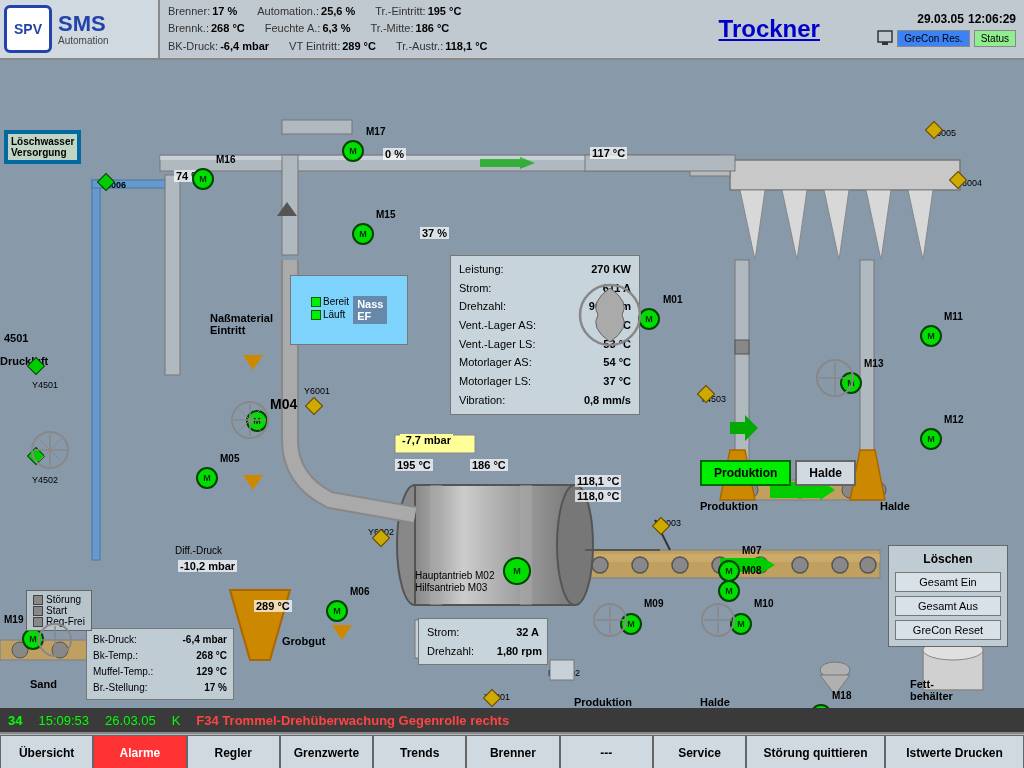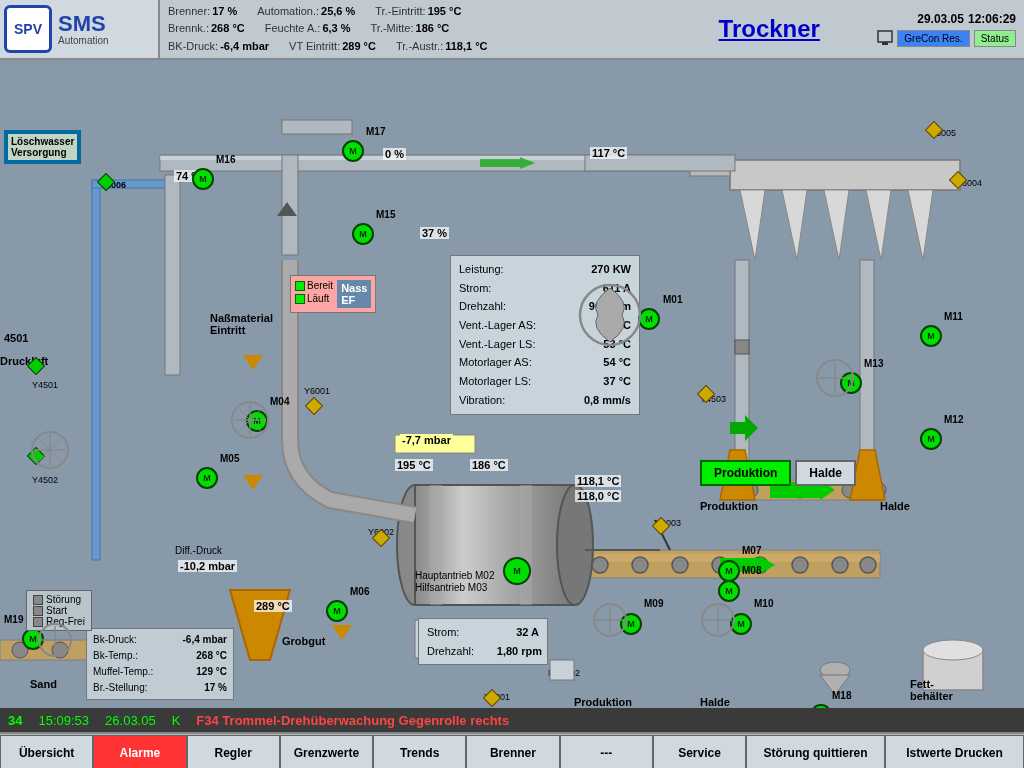--- a/index.html
+++ b/index.html
@@ -562,35 +562,41 @@
     <div class="sdata-row">
       <span>Muffel-Temp.:</span>
       <span class="sdata-val">129 °C</span>
     </div>
     <div class="sdata-row">
       <span>Br.-Stellung:</span>
       <span class="sdata-val">17 %</span>
     </div>
   </div>
 
+  <div class="ctrl-panel" style="top:485px;left:888px;width:120px;">
+    <div class="ctrl-btn-title">Löschen</div>
+    <button class="ctrl-btn">Gesamt Ein</button>
+    <button class="ctrl-btn">Gesamt Aus</button>
+    <button class="ctrl-btn">GreCon Reset</button>
+  </div>
 
   <div style="position:absolute;top:400px;left:700px;display:flex;gap:4px;">
     <button class="prod-btn">Produktion</button>
     <button class="halde-btn">Halde</button>
   </div>
 
   <div class="motor-circle" style="top:248px;left:638px;">
       <span>M</span>
     </div>
   <div style="position:absolute;top:234px;left:663px;font-size:10px;font-weight:bold;">M01</div>
 
   <div class="motor-circle" style="top:350px;left:246px;">
       <span>M</span>
     </div>
-  <div style="position:absolute;top:336px;left:270px;font-size:10px;font-weight:bold;text-align:right;">M04</div>
+  <div style="position:absolute;top:336px;left:270px;font-size:14px;font-weight:bold;text-align:right;">M04</div>
 
   <div class="motor-circle" style="top:407px;left:196px;">
       <span>M</span>
     </div>
   <div style="position:absolute;top:393px;left:220px;font-size:10px;font-weight:bold;">M05</div>
 
   <div class="motor-circle" style="top:540px;left:326px;">
       <span>M</span>
     </div>
   <div style="position:absolute;top:526px;left:350px;font-size:10px;font-weight:bold;">M06</div>
@@ -702,21 +708,21 @@
     <div style="display:flex;align-items:center;gap:3px;">
       <div style="width:10px;height:10px;background:#888;border:1px solid #444;"></div>
       <span>Start</span>
     </div>
     <div style="display:flex;align-items:center;gap:3px;">
       <div style="width:10px;height:10px;background:#888;border:1px solid #444;"></div>
       <span>Reg-Frei</span>
     </div>
   </div>
 
-  <div style="position:absolute;top:215px;left:290px;background:#fca5a5;border:1px solid #777;padding:4px;">
+  <div style="position:absolute;top:215px;left:290px;background:#7dd3fc;border:1px solid #777;padding:20px;">
     <div style="display:flex;gap:4px;">
       <div style="display:flex;flex-direction:column;gap:2px;">
         <div style="display:flex;align-items:center;gap:2px;">
           <div style="width:10px;height:10px;background:#00ee00;border:1px solid #006600;"></div>
           <span style="font-size:10px;">Bereit</span>
         </div>
         <div style="display:flex;align-items:center;gap:2px;">
           <div style="width:10px;height:10px;background:#00ee00;border:1px solid #006600;"></div>
           <span style="font-size:10px;">Läuft</span>
         </div>

